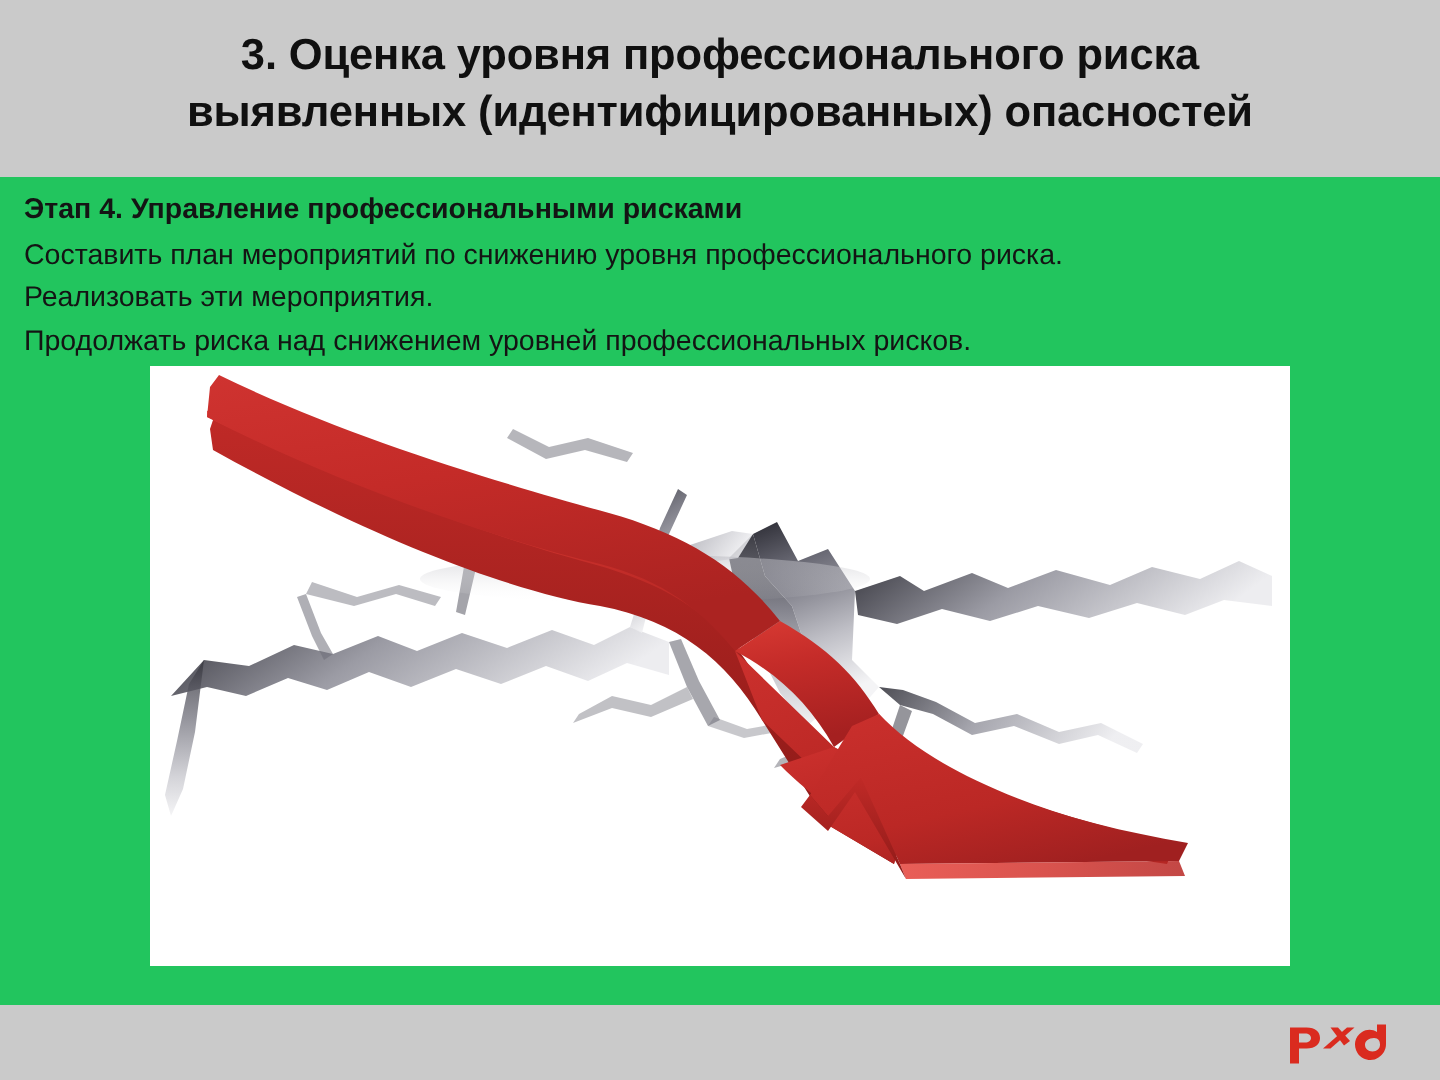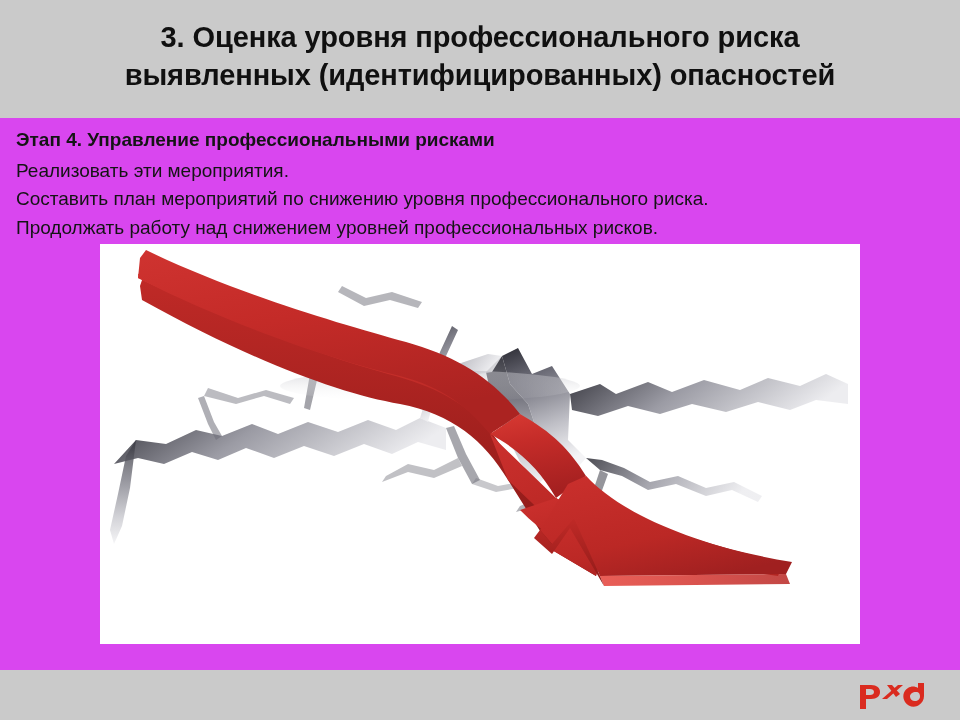--- a/index.html
+++ b/index.html
@@ -12,21 +12,21 @@
     height: 720px;
     background: #ffffff;
     font-family: "Liberation Sans", sans-serif;
     overflow: hidden;
     position: relative;
   }
   .slide {
     position: relative;
     width: 960px;
     height: 720px;
-    background: #d946ef;
+    background: #22c55e;
   }
 
   
   .header-band {
     position: absolute;
     left: 0;
     top: 0;
     width: 960px;
     height: 118px;
     background: #cacaca;
@@ -118,23 +118,23 @@
 
   <div class="header-band"></div>
 
   <div class="slide-title">
     <span class="title-line">3. Оценка уровня профессионального риска</span>
     <span class="title-line">выявленных (идентифицированных) опасностей</span>
   </div>
 
   <div class="body-block">
     <p class="body-heading">Этап 4. Управление профессиональными рисками</p>
+    <p class="body-line">Составить план мероприятий по снижению уровня профессионального риска.</p>
     <p class="body-line">Реализовать эти мероприятия.</p>
-    <p class="body-line">Составить план мероприятий по снижению уровня профессионального риска.</p>
-    <p class="body-line">Продолжать работу над снижением уровней профессиональных рисков.</p>
+    <p class="body-line">Продолжать риска над снижением уровней профессиональных рисков.</p>
   </div>
 
   <div class="illustration">
     <svg viewBox="0 0 760 400" xmlns="http://www.w3.org/2000/svg" role="img">
       <defs>
 
         <linearGradient id="gTail" x1="0" y1="0" x2="0.35" y2="1">
           <stop offset="0%" stop-color="#cf3330"></stop>
           <stop offset="45%" stop-color="#c42b28"></stop>
           <stop offset="100%" stop-color="#ab2321"></stop>

